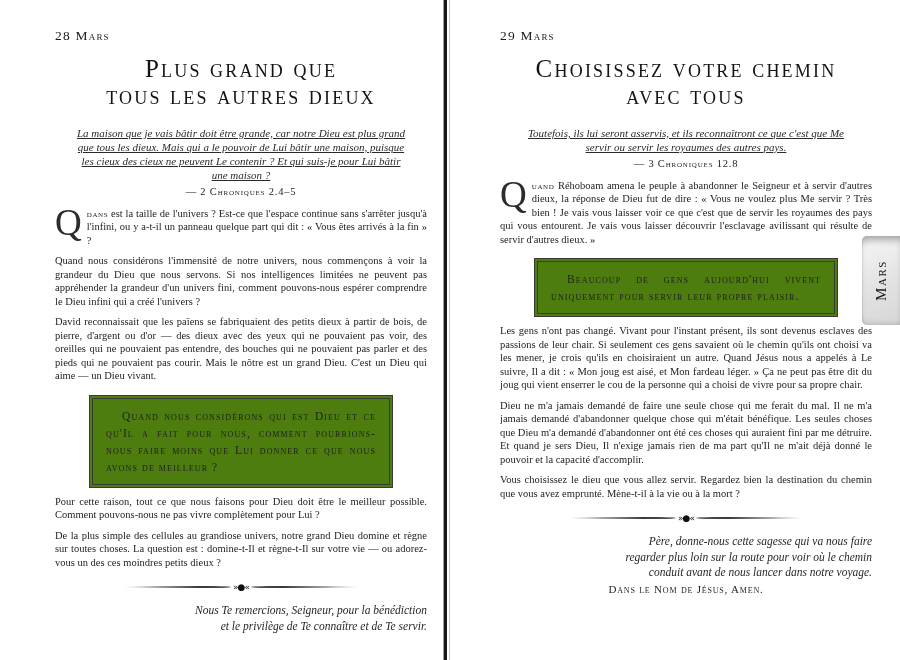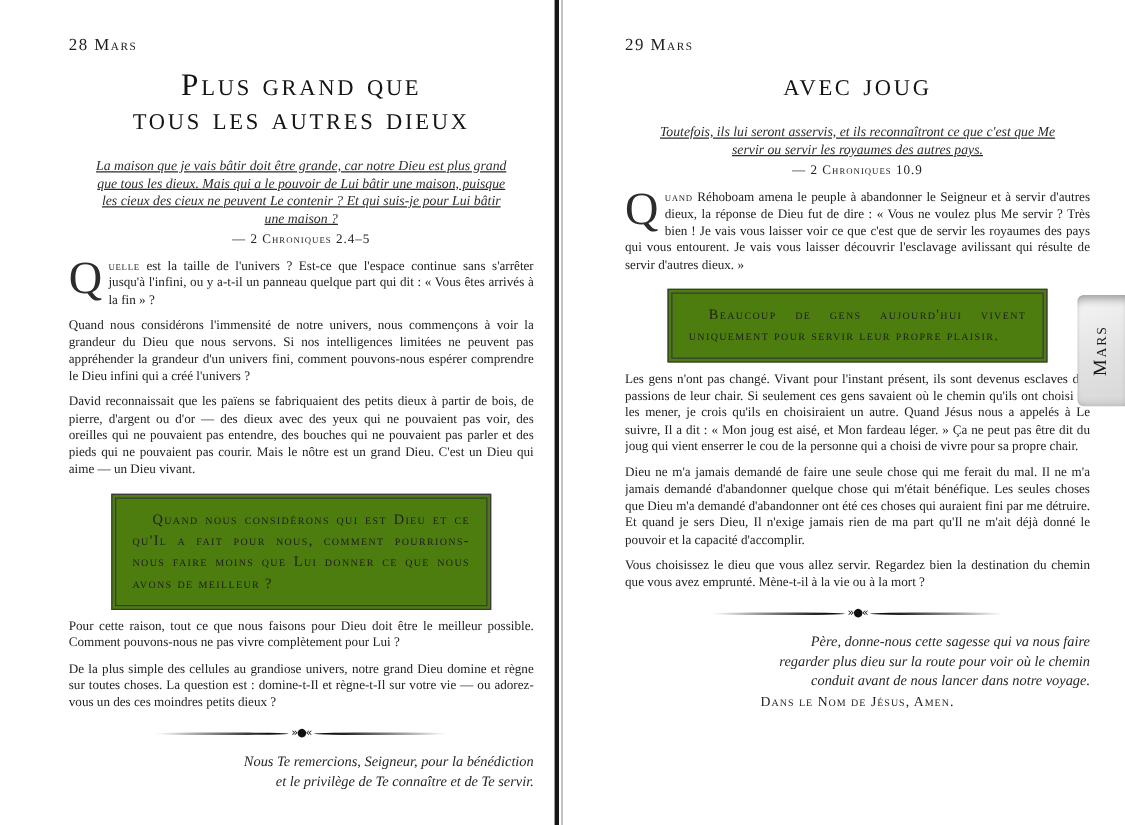--- a/index.html
+++ b/index.html
@@ -131,21 +131,21 @@
 
     <h1 class="title">
       <div>Plus grand que</div>
       <div>tous les autres dieux</div>
     </h1>
 
     <div class="epigraph">La maison que je vais bâtir doit être grande, car notre Dieu est plus grand que tous les dieux. Mais qui a le pouvoir de Lui bâtir une maison, puisque les cieux des cieux ne peuvent Le contenir ? Et qui suis-je pour Lui bâtir une maison ?</div>
     <div class="attribution">— 2 Chroniques 2.4–5</div>
 
     <p class="body-p first">
-      <span class="dropcap">Q</span><span class="lead-sc">uelle</span><span> est la taille de l'univers ? Est-ce que l'espace continue sans s'arrêter jusqu'à l'infini, ou y a-t-il un panneau quelque part qui dit : « Vous êtes arrivés à la fin » ?</span>
+      <span class="dropcap">Q</span><span class="lead-sc">dans</span><span> est la taille de l'univers ? Est-ce que l'espace continue sans s'arrêter jusqu'à l'infini, ou y a-t-il un panneau quelque part qui dit : « Vous êtes arrivés à la fin » ?</span>
     </p>
     <p class="body-p">Quand nous considérons l'immensité de notre univers, nous commençons à voir la grandeur du Dieu que nous servons. Si nos intelligences limitées ne peuvent pas appréhender la grandeur d'un univers fini, comment pouvons-nous espérer comprendre le Dieu infini qui a créé l'univers ?</p>
     <p class="body-p">David reconnaissait que les païens se fabriquaient des petits dieux à partir de bois, de pierre, d'argent ou d'or — des dieux avec des yeux qui ne pouvaient pas voir, des oreilles qui ne pouvaient pas entendre, des bouches qui ne pouvaient pas parler et des pieds qui ne pouvaient pas courir. Mais le nôtre est un grand Dieu. C'est un Dieu qui aime — un Dieu vivant.</p>
 
     <div class="callout-outer">
       <div class="callout-inner">
         <div class="callout-text">Quand nous considérons qui est Dieu et ce qu'Il a fait pour nous, comment pourrions-nous faire moins que Lui donner ce que nous avons de meilleur ?</div>
       </div>
     </div>
 
@@ -163,25 +163,26 @@
       <div>et le privilège de Te connaître et de Te servir.</div>
     </div>
   </div>
 
   <div class="gutter"></div>
 
   <div class="page right">
     <div class="date-header">29 Mars</div>
 
     <h1 class="title">
-      <div>avec joug</div>
+      <div>Choisissez votre chemin</div>
+      <div>avec tous</div>
     </h1>
 
     <div class="epigraph">Toutefois, ils lui seront asservis, et ils reconnaîtront ce que c'est que Me servir ou servir les royaumes des autres pays.</div>
-    <div class="attribution">— 2 Chroniques 10.9</div>
+    <div class="attribution">— 3 Chroniques 12.8</div>
 
     <p class="body-p first">
       <span class="dropcap">Q</span><span class="lead-sc">uand</span><span> Réhoboam amena le peuple à abandonner le Seigneur et à servir d'autres dieux, la réponse de Dieu fut de dire :  « Vous ne voulez plus Me servir ? Très bien ! Je vais vous laisser voir ce que c'est que de servir les royaumes des pays qui vous entourent. Je vais vous laisser découvrir l'esclavage avilissant qui résulte de servir d'autres dieux. »</span>
     </p>
 
     <div class="callout-outer">
       <div class="callout-inner">
         <div class="callout-text">Beaucoup de gens aujourd'hui vivent uniquement pour servir leur propre plaisir.</div>
       </div>
     </div>
@@ -191,21 +192,21 @@
     <p class="body-p">Vous choisissez le dieu que vous allez servir. Regardez bien la destination du chemin que vous avez emprunté. Mène-t-il à la vie ou à la mort ?</p>
 
     <div class="ornament">
       <div class="orn-line l"></div>
       <div class="orn-center">»●«</div>
       <div class="orn-line r"></div>
     </div>
 
     <div class="prayer">
       <div>Père, donne-nous cette sagesse qui va nous faire</div>
-      <div>regarder plus dieu sur la route pour voir où le chemin</div>
+      <div>regarder plus loin sur la route pour voir où le chemin</div>
       <div>conduit avant de nous lancer dans notre voyage.</div>
     </div>
     <div class="amen">Dans le Nom de Jésus, Amen.</div>
   </div>
 
   <div class="month-tab">
     <span class="month-tab-label">Mars</span>
   </div>
 
 </div>

